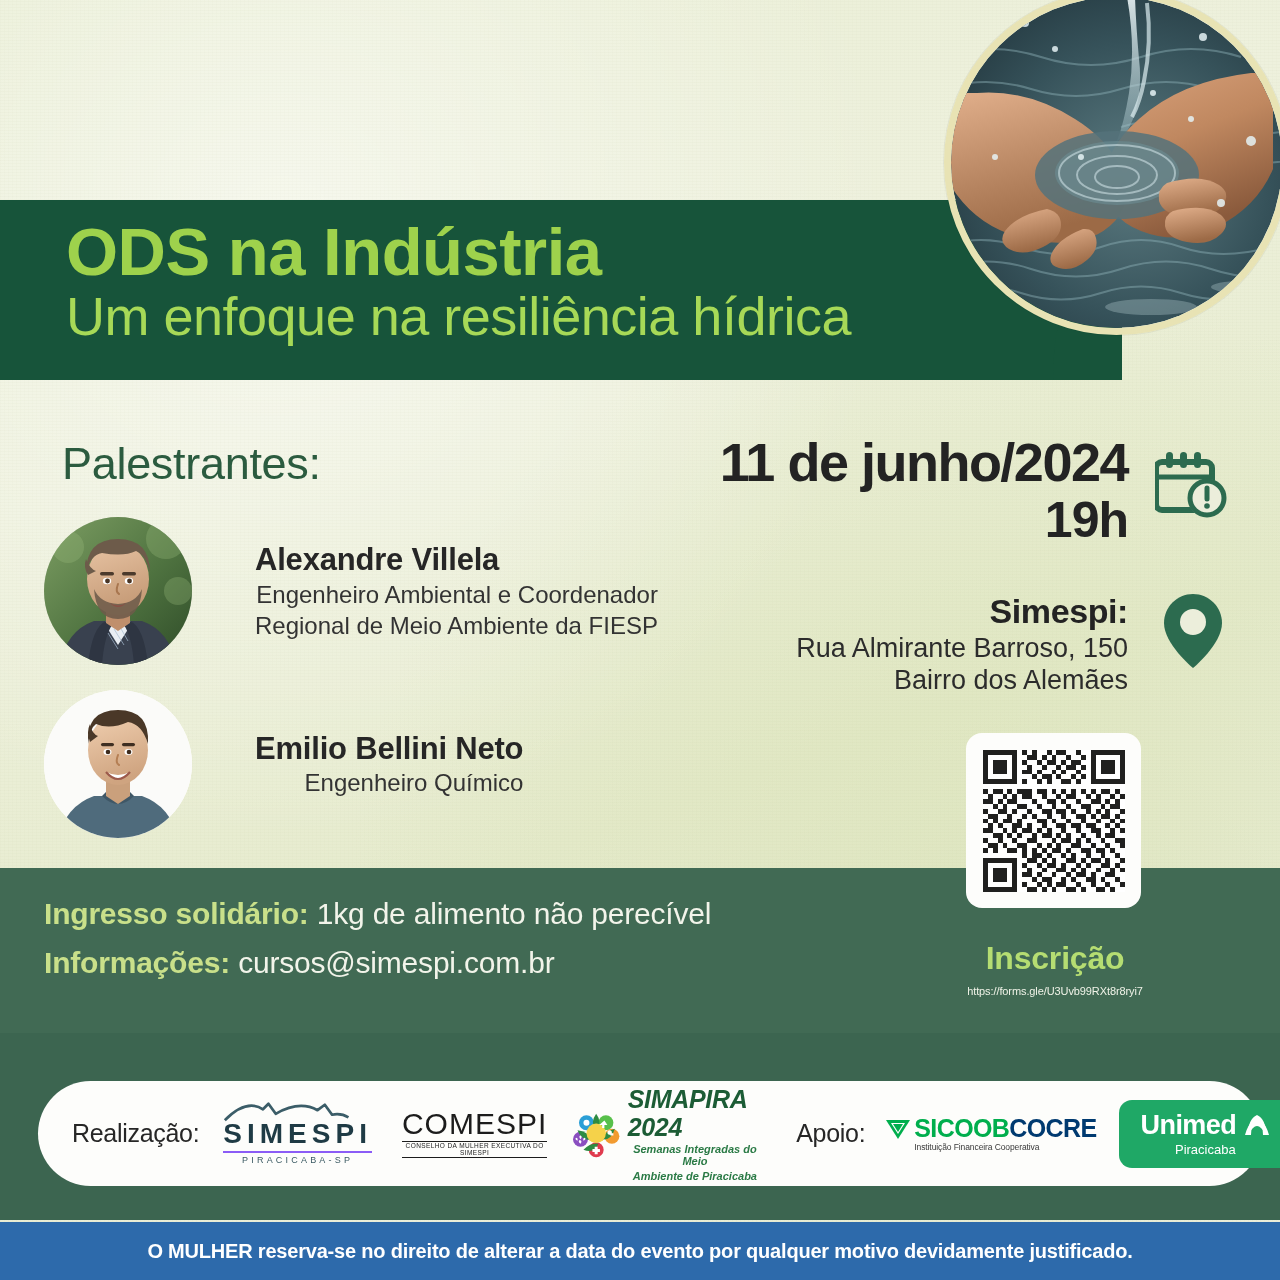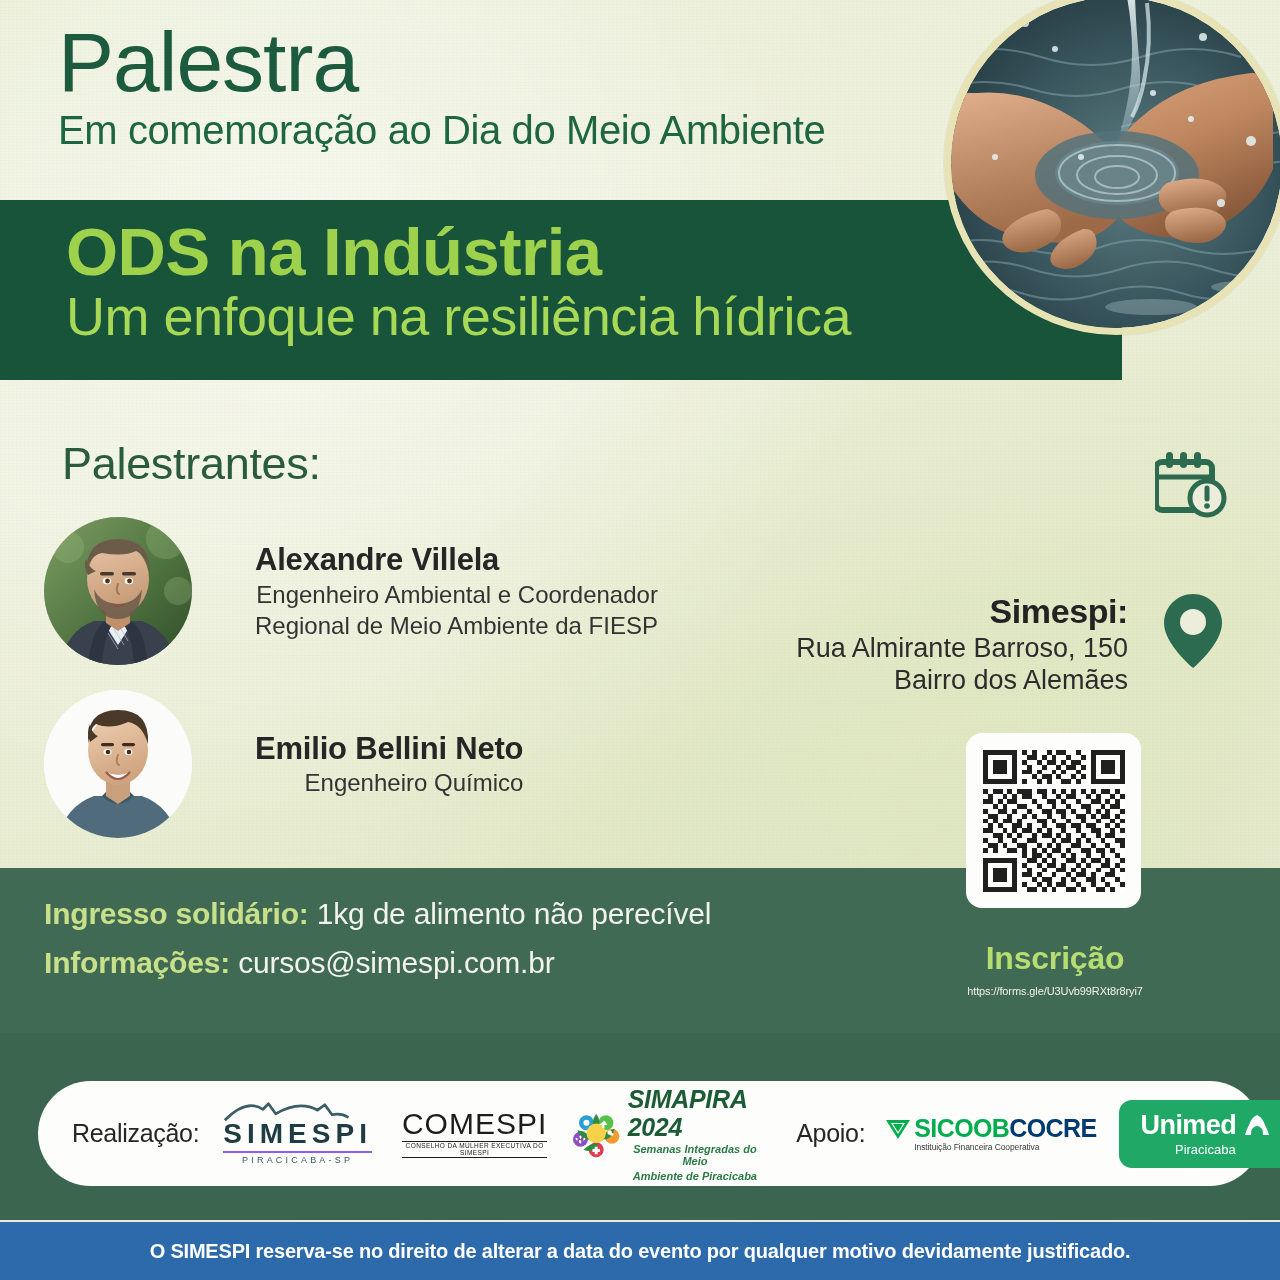--- a/index.html
+++ b/index.html
@@ -249,24 +249,20 @@
             <circle cx="44" cy="160" r="3"></circle>
           <circle cx="240" cy="122" r="3"></circle>
             <circle cx="130" cy="160" r="3"></circle>
           <circle cx="202" cy="96" r="3"></circle>
             <circle cx="270" cy="206" r="4"></circle>
         </g>
       </svg>
     </div>
   </div>
 
-  <div class="hdr">
-    <div class="hdr-title">Palestra</div>
-    <div class="hdr-sub">Em comemoração ao Dia do Meio Ambiente</div>
-  </div>
 
   <div class="band">
     <div class="band-inner">
       <div class="band-t1">ODS na Indústria</div>
       <div class="band-t2">Um enfoque na resiliência hídrica</div>
     </div>
   </div>
 
   <div class="sp-head">Palestrantes:</div>
 
@@ -363,20 +359,24 @@
         <path d="M62 82 q12 13 24 0 q-12 6 -24 0z" fill="#fff"></path>
         <path d="M62 82 q12 14 24 0" fill="none" stroke="#9c5a4b" stroke-width="2.2"></path>
       </svg>
     </div>
     <div class="sp-txt">
       <div class="sp-name">Emilio Bellini Neto</div>
       <div class="sp-role">Engenheiro Químico</div>
     </div>
   </div>
 
+  <div class="dateblock">
+    <div class="d-line1">11 de junho/2024</div>
+    <div class="d-line2">19h</div>
+  </div>
   <div class="ico-cal">
     <svg width="74" height="74" viewBox="0 0 74 74">
       <g fill="#2c6b4f">
         <rect x="11" y="4" width="7" height="16" rx="3.5"></rect>
         <rect x="25" y="4" width="7" height="16" rx="3.5"></rect>
         <rect x="39" y="4" width="7" height="16" rx="3.5"></rect>
       </g>
       <path d="M7 14 h44 a6 6 0 0 1 6 6 v36 a6 6 0 0 1 -6 6 h-44 a6 6 0 0 1 -6 -6 v-36 a6 6 0 0 1 6 -6z" fill="none" stroke="#2c6b4f" stroke-width="6"></path>
       <path d="M2 29 h54" stroke="#2c6b4f" stroke-width="5"></path>
       <circle cx="52" cy="50" r="19" fill="#eceedb"></circle>
@@ -530,16 +530,16 @@
           <path d="M1 22 q3 -11 8 -14 q-2 7 -2 14z" fill="#fff"></path>
           <path d="M25 22 q-3 -11 -8 -14 q2 7 2 14z" fill="#fff"></path>
         </svg>
       </div>
       <div class="ct">Piracicaba</div>
     </div>
 
   </div>
 
   <div class="disc">
-    <span>O SIMESPI reserva-se no direito de alterar a data do evento por qualquer motivo devidamente justificado.</span>
+    <span>O MULHER reserva-se no direito de alterar a data do evento por qualquer motivo devidamente justificado.</span>
   </div>
 
 </div>
 
 </body></html>

